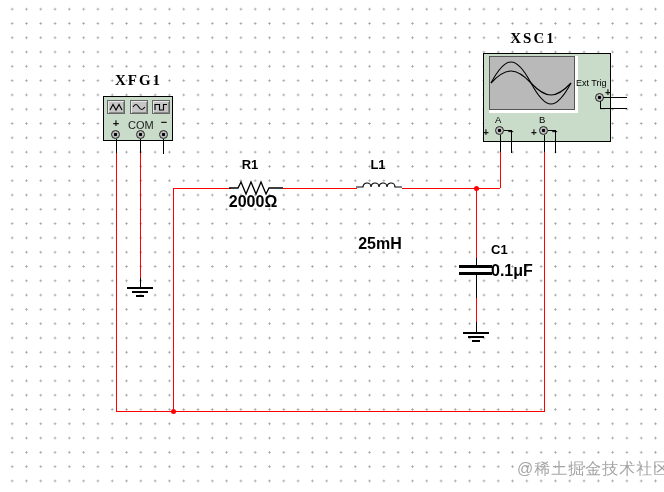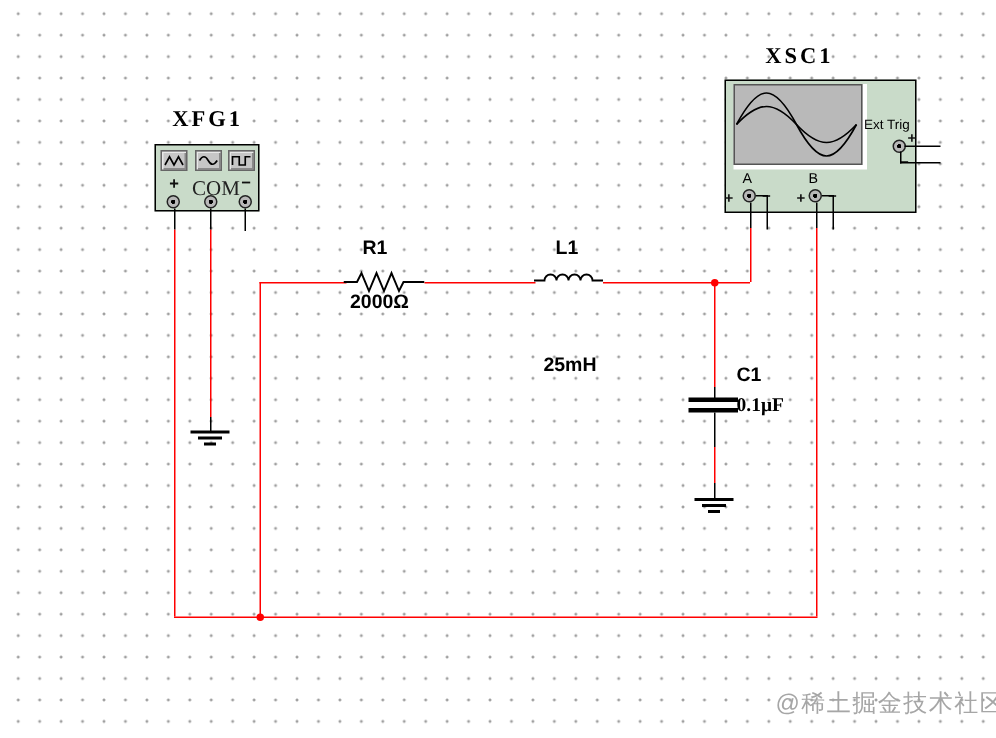--- a/index.html
+++ b/index.html
@@ -14,21 +14,21 @@
   .abs{position:absolute;}
   .grp{position:absolute;left:0;top:0;width:0;height:0;}
   .wire-h{position:absolute;height:1px;background:#ff0000;}
   .wire-v{position:absolute;width:1px;background:#ff0000;}
   .lead-h{position:absolute;height:1px;background:#000;}
   .lead-v{position:absolute;width:1px;background:#000;}
   .junction{position:absolute;width:5px;height:5px;background:#ff0000;border-radius:50%;}
   .inst-body{position:absolute;background:#c9dbc9;border:1px solid #000;box-sizing:border-box;}
   .inst-title{position:absolute;font-family:"Liberation Serif",serif;font-weight:bold;font-size:15px;letter-spacing:2px;color:#000;text-align:center;white-space:nowrap;}
   .ref-label{position:absolute;font-weight:bold;font-size:13px;color:#000;text-align:center;white-space:nowrap;}
-  .val-label{position:absolute;font-weight:bold;font-size:13px;color:#000;text-align:center;white-space:nowrap;}
+  .val-label{position:absolute;font-weight:bold;font-size:16px;color:#000;text-align:center;white-space:nowrap;}
   .tiny-label{position:absolute;font-size:9px;color:#000;white-space:nowrap;}
   .pm-label{position:absolute;font-size:11px;color:#111;font-weight:bold;white-space:nowrap;line-height:1;}
   .terminal{position:absolute;width:7px;height:7px;border:1px solid #222;border-radius:50%;
     background:radial-gradient(circle,#000 0 1.4px,#b8b8b8 1.5px);}
   .fg-btn{position:absolute;width:18px;height:14px;background:#c6c6c6;border:1px solid #666;
     box-shadow:inset 1px 1px 0 #e8e8e8, inset -1px -1px 0 #8a8a8a;box-sizing:border-box;
     display:flex;align-items:center;justify-content:center;padding:0;}
   .screen-wrap{position:absolute;background:#ffffff;padding:0 3px 3px 0;}
   .screen{width:84px;height:52px;background:#b9b9b9;border:1px solid #555;box-sizing:content-box;}
   .plate{position:absolute;height:3px;background:#000;}
@@ -54,21 +54,21 @@
         <path d="M1,5 Q4,0 6.8,5 T12.8,5" fill="none" stroke="#000" stroke-width="1.1"></path>
       </svg>
     </div>
     <div class="fg-btn" style="left:152px;top:100px;">
       <svg width="14" height="10" viewBox="0 0 14 10">
         <path d="M1,8 V2.5 H5.5 V8 H9.5 V2.5 H13" fill="none" stroke="#000" stroke-width="1.1"></path>
       </svg>
     </div>
 
     <div class="pm-label" style="left:110px;top:118px;width:12px;text-align:center;">+</div>
-    <div class="tiny-label" style="left:128px;top:119px;font-size:14px;color:#222;font-family:Liberation Serif, serif;">COM</div>
+    <div class="tiny-label" style="left:128px;top:119px;font-size:11px;color:#222;">COM</div>
     <div class="pm-label" style="left:158px;top:117px;width:12px;text-align:center;">−</div>
 
     <div class="terminal" style="left:111px;top:130px;"></div>
     <div class="terminal" style="left:136px;top:130px;"></div>
     <div class="terminal" style="left:159px;top:130px;"></div>
   </div>
 
   <div class="grp">
     <div class="inst-title" style="left:493px;top:30px;width:80px;">XSC1</div>
     <div class="inst-body" style="left:483px;top:53px;width:128px;height:89px;"></div>
@@ -146,21 +146,21 @@
     </svg>
     <div class="val-label" style="left:350px;top:192px;width:60px;margin-top:43px;">25mH</div>
   </div>
 
   <div class="grp">
     <div class="ref-label" style="left:491px;top:242px;text-align:left;">C1</div>
     <div class="lead-v" style="left:476px;top:258px;height:8px;"></div>
     <div class="plate" style="left:459px;top:265px;width:33px;"></div>
     <div class="plate" style="left:459px;top:272px;width:33px;"></div>
     <div class="lead-v" style="left:476px;top:275px;height:23px;"></div>
-    <div class="val-label" style="left:491px;top:262px;text-align:left;font-family:Liberation Serif, serif;">0.1μF</div>
+    <div class="val-label" style="left:491px;top:262px;text-align:left;">0.1μF</div>
   </div>
 
   <div class="grp">
     <div class="lead-v" style="left:140px;top:278px;height:10px;"></div>
     <div class="gnd-bar" style="left:127px;top:287px;width:26px;"></div>
     <div class="gnd-bar" style="left:132px;top:291px;width:16px;"></div>
     <div class="gnd-bar" style="left:136px;top:295px;width:8px;"></div>
   </div>
   <div class="grp">
     <div class="lead-v" style="left:476px;top:322px;height:11px;"></div>

